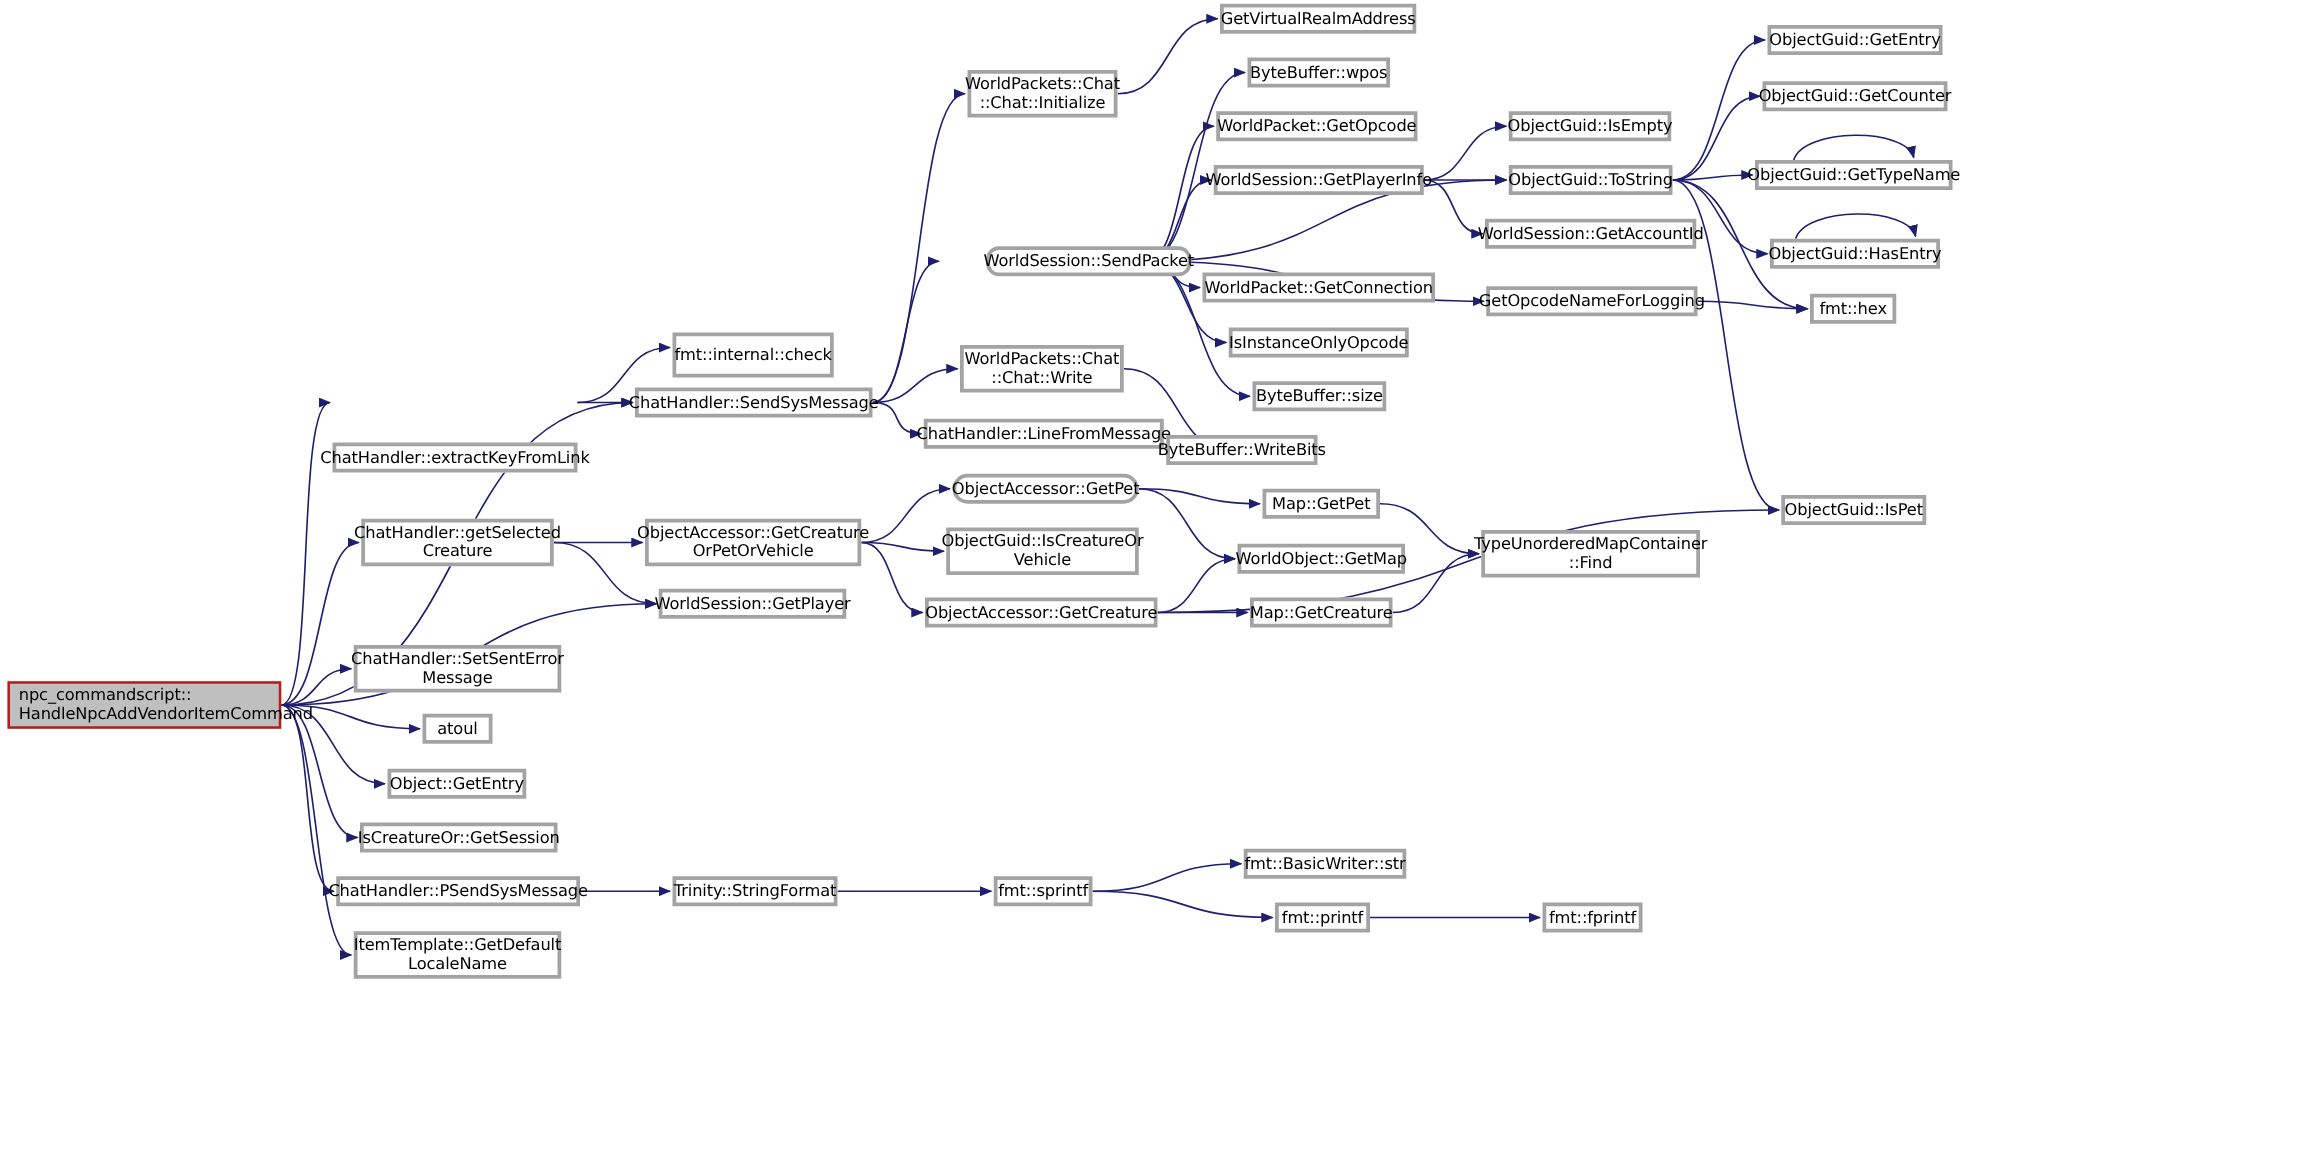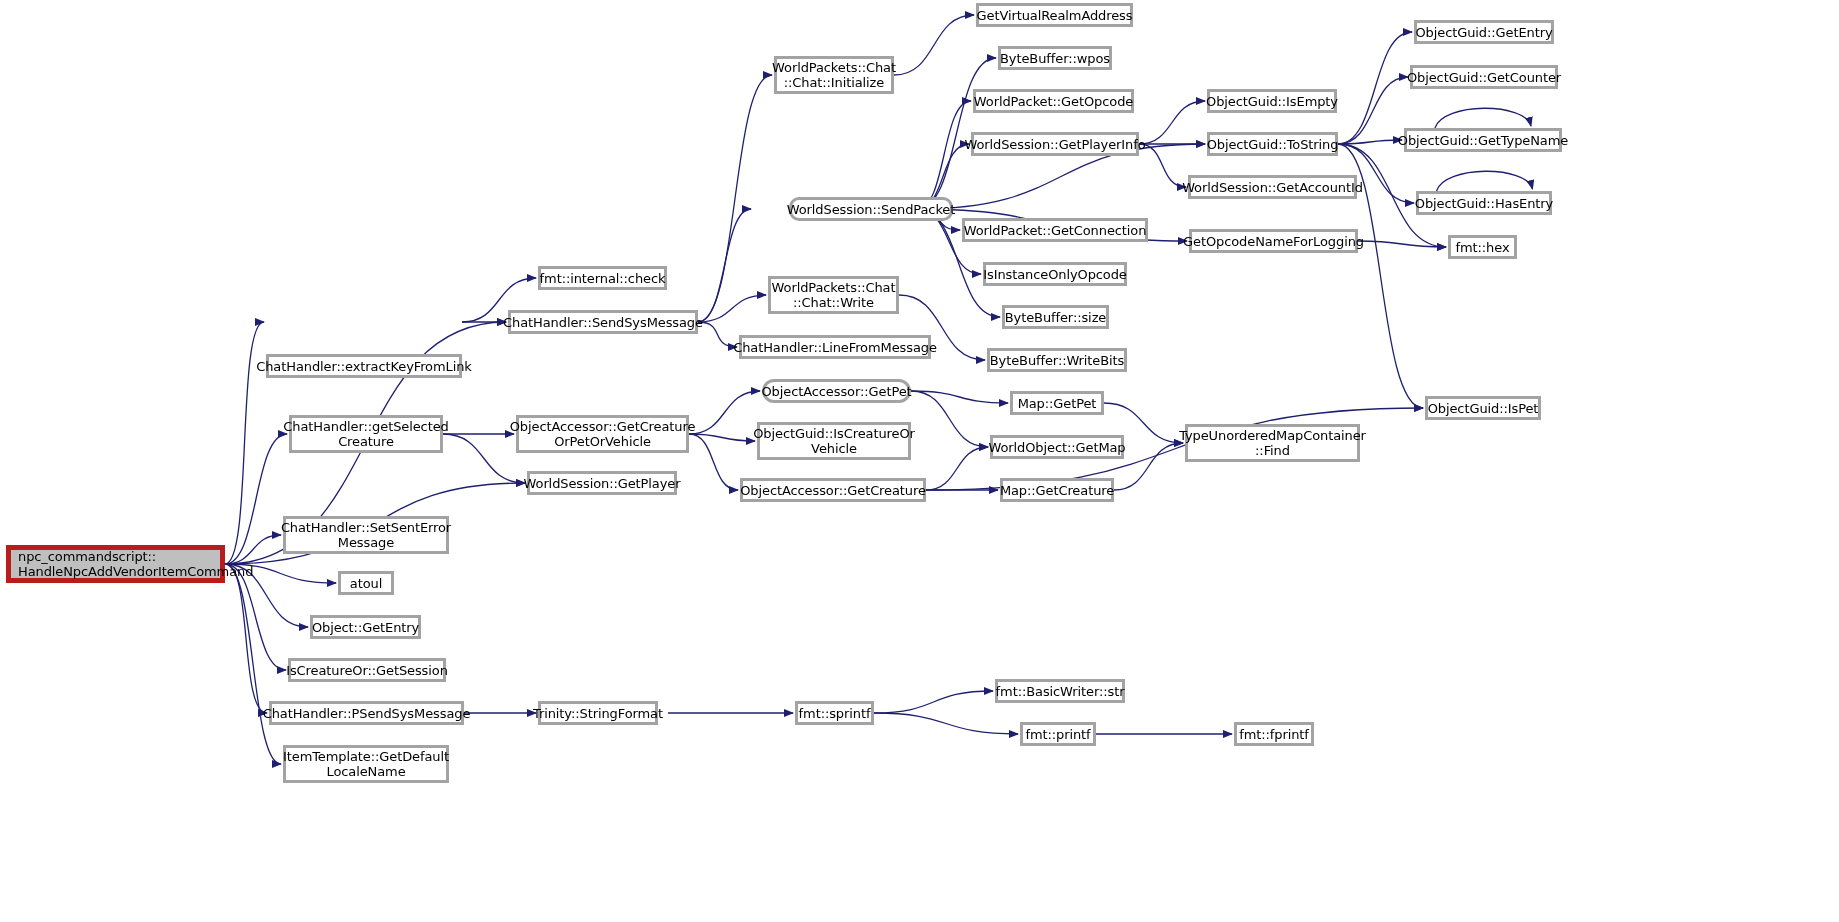--- a/index.html
+++ b/index.html
@@ -34,21 +34,21 @@
     display: flex;
     align-items: center;
     justify-content: center;
     text-align: center;
     white-space: pre-line;
     letter-spacing: -0.1px;
     z-index: 2;
   }
   .node.root {
     background: #bfbfbf;
-    border: 5px solid #b91c1c;
+    border: 2px solid #b91c1c;
     justify-content: flex-start;
     text-align: left;
     padding-left: 7px;
   }
 </style>
 </head>
 <body>
 
 <div id="canvas">
   <svg id="edge-layer" viewBox="0 0 1839 922">
@@ -113,35 +113,35 @@
         <path d="M874,713 C939.45,713 927.55,691 993,691" fill="none" stroke="#1f1f70" stroke-width="1.3" marker-end="url(#arrow)"></path>
         <path d="M874,713 C953.2,713 938.8,734 1018,734" fill="none" stroke="#1f1f70" stroke-width="1.3" marker-end="url(#arrow)"></path>
         <path d="M1096,734 L1232,734" fill="none" stroke="#1f1f70" stroke-width="1.3" marker-end="url(#arrow)"></path>
       </g>
   </svg>
   <div id="nodes">
       <div class="node root" style="left: 6px; top: 545px; width: 219px; height: 38px;">npc_commandscript::
 HandleNpcAddVendorItemCommand</div>
       <div class="node" style="left: 266px; top: 310px; width: 196px; height: 24px; margin-top: 44px;">ChatHandler::extractKeyFromLink</div>
       <div class="node" style="left: 508px; top: 310px; width: 190px; height: 24px;">ChatHandler::SendSysMessage</div>
-      <div class="node" style="left: 538px; top: 266px; width: 129px; height: 24px;">fmt::internal::check</div>
+      <div class="node" style="left: 538px; top: 266px; width: 129px; height: 36px;">fmt::internal::check</div>
       <div class="node" style="left: 774px; top: 56px; width: 120px; height: 38px;">WorldPackets::Chat
 ::Chat::Initialize</div>
       <div class="node" style="left: 768px; top: 276px; width: 131px; height: 38px;">WorldPackets::Chat
 ::Chat::Write</div>
       <div class="node" style="left: 739px; top: 335px; width: 192px; height: 24px;">ChatHandler::LineFromMessage</div>
       <div class="node" style="left: 789px; top: 197px; width: 164px; height: 24px; border-radius: 10px;">WorldSession::SendPacket</div>
       <div class="node" style="left: 976px; top: 3px; width: 157px; height: 24px;">GetVirtualRealmAddress</div>
       <div class="node" style="left: 998px; top: 46px; width: 114px; height: 24px;">ByteBuffer::wpos</div>
       <div class="node" style="left: 973px; top: 89px; width: 161px; height: 24px;">WorldPacket::GetOpcode</div>
       <div class="node" style="left: 971px; top: 132px; width: 168px; height: 24px;">WorldSession::GetPlayerInfo</div>
       <div class="node" style="left: 962px; top: 218px; width: 186px; height: 24px;">WorldPacket::GetConnection</div>
       <div class="node" style="left: 983px; top: 262px; width: 144px; height: 24px;">IsInstanceOnlyOpcode</div>
       <div class="node" style="left: 1002px; top: 305px; width: 107px; height: 24px;">ByteBuffer::size</div>
-      <div class="node" style="left: 987px; top: 348px; width: 140px; height: 24px;">ByteBuffer::WriteBits</div>
+      <div class="node" style="left: 933px; top: 348px; width: 121px; height: 24px;">ByteBuffer::WriteBits</div>
       <div class="node" style="left: 1207px; top: 89px; width: 130px; height: 24px;">ObjectGuid::IsEmpty</div>
       <div class="node" style="left: 1207px; top: 132px; width: 131px; height: 24px;">ObjectGuid::ToString</div>
       <div class="node" style="left: 1188px; top: 175px; width: 169px; height: 24px;">WorldSession::GetAccountId</div>
       <div class="node" style="left: 1189px; top: 229px; width: 169px; height: 24px;">GetOpcodeNameForLogging</div>
       <div class="node" style="left: 1414px; top: 20px; width: 140px; height: 24px;">ObjectGuid::GetEntry</div>
       <div class="node" style="left: 1410px; top: 65px; width: 148px; height: 24px;">ObjectGuid::GetCounter</div>
       <div class="node" style="left: 1404px; top: 128px; width: 158px; height: 24px;">ObjectGuid::GetTypeName</div>
       <div class="node" style="left: 1416px; top: 191px; width: 136px; height: 24px;">ObjectGuid::HasEntry</div>
       <div class="node" style="left: 1448px; top: 235px; width: 69px; height: 24px;">fmt::hex</div>
       <div class="node" style="left: 1425px; top: 396px; width: 116px; height: 24px;">ObjectGuid::IsPet</div>
@@ -160,19 +160,19 @@
       <div class="node" style="left: 1185px; top: 424px; width: 175px; height: 38px;">TypeUnorderedMapContainer
 ::Find</div>
       <div class="node" style="left: 283px; top: 516px; width: 166px; height: 38px;">ChatHandler::SetSentError
 Message</div>
       <div class="node" style="left: 338px; top: 571px; width: 56px; height: 24px;">atoul</div>
       <div class="node" style="left: 310px; top: 615px; width: 111px; height: 24px;">Object::GetEntry</div>
       <div class="node" style="left: 288px; top: 658px; width: 158px; height: 24px;">IsCreatureOr::GetSession</div>
       <div class="node" style="left: 269px; top: 701px; width: 195px; height: 24px;">ChatHandler::PSendSysMessage</div>
       <div class="node" style="left: 283px; top: 745px; width: 166px; height: 38px;">ItemTemplate::GetDefault
 LocaleName</div>
-      <div class="node" style="left: 538px; top: 701px; width: 120px; height: 24px;">Trinity::StringFormat</div>
+      <div class="node" style="left: 538px; top: 701px; width: 132px; height: 24px;">Trinity::StringFormat</div>
       <div class="node" style="left: 795px; top: 701px; width: 79px; height: 24px;">fmt::sprintf</div>
       <div class="node" style="left: 995px; top: 679px; width: 130px; height: 24px;">fmt::BasicWriter::str</div>
       <div class="node" style="left: 1020px; top: 722px; width: 76px; height: 24px;">fmt::printf</div>
       <div class="node" style="left: 1234px; top: 722px; width: 80px; height: 24px;">fmt::fprintf</div>
     </div>
 </div>
 
 </body></html>

